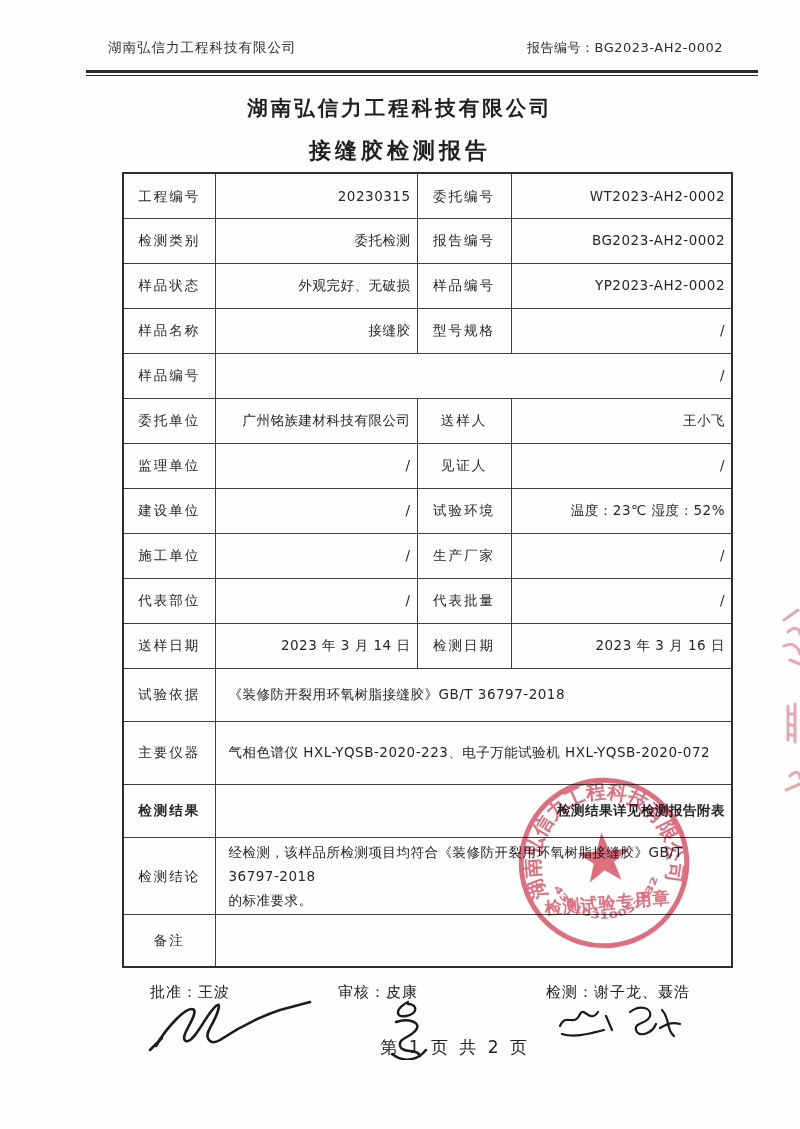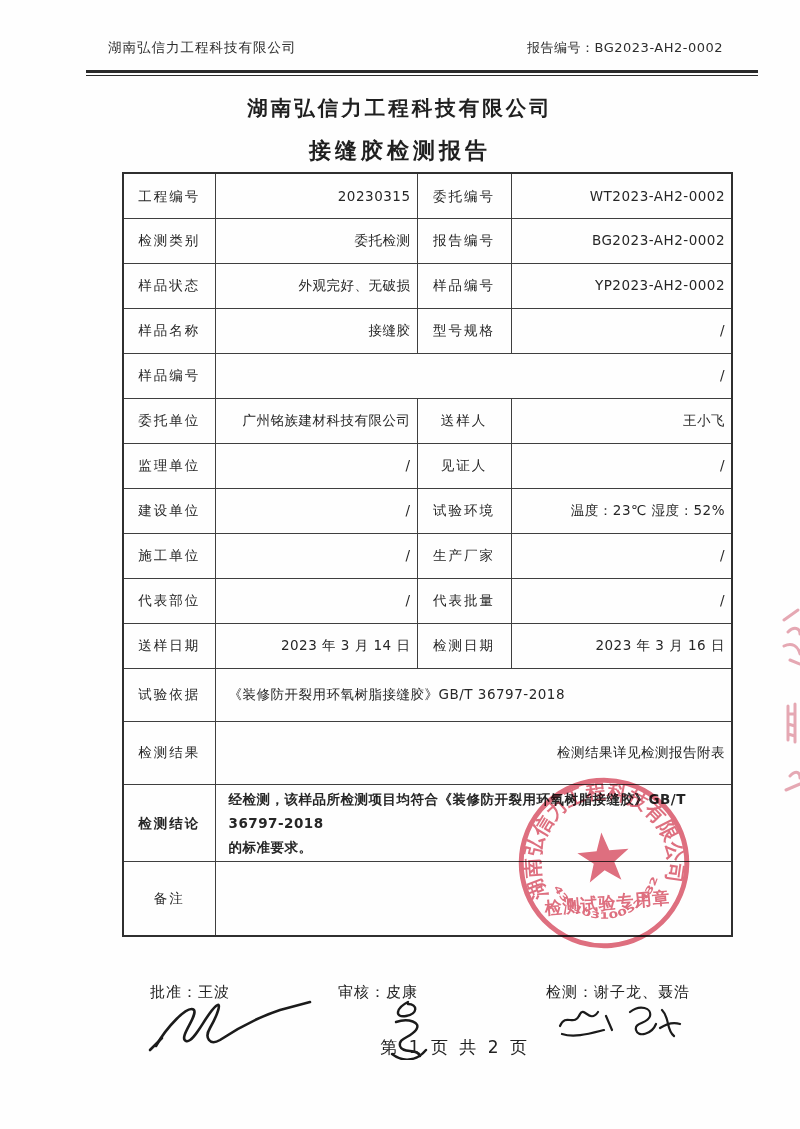--- a/index.html
+++ b/index.html
@@ -151,20 +151,24 @@
         </tr>
         <tr>
           <td class="label">送样日期</td>
           <td class="val-center">2023 年 3 月 14 日</td>
           <td class="label">检测日期</td>
           <td class="val-center">2023 年 3 月 16 日</td>
         </tr>
         <tr>
           <td class="label">试验依据</td>
           <td class="val-left" colspan="3">《装修防开裂用环氧树脂接缝胶》GB/T 36797-2018</td>
+        </tr>
+        <tr>
+          <td class="label">主要仪器</td>
+          <td class="val-left" colspan="3">气相色谱仪 HXL-YQSB-2020-223、电子万能试验机 HXL-YQSB-2020-072</td>
         </tr>
         <tr>
           <td class="label">检测结果</td>
           <td class="val-center" colspan="3">检测结果详见检测报告附表</td>
         </tr>
         <tr>
           <td class="label">检测结论</td>
           <td class="val-left" colspan="3">
             <div>经检测，该样品所检测项目均符合《装修防开裂用环氧树脂接缝胶》GB/T 36797-2018</div>
             <div>的标准要求。</div>

